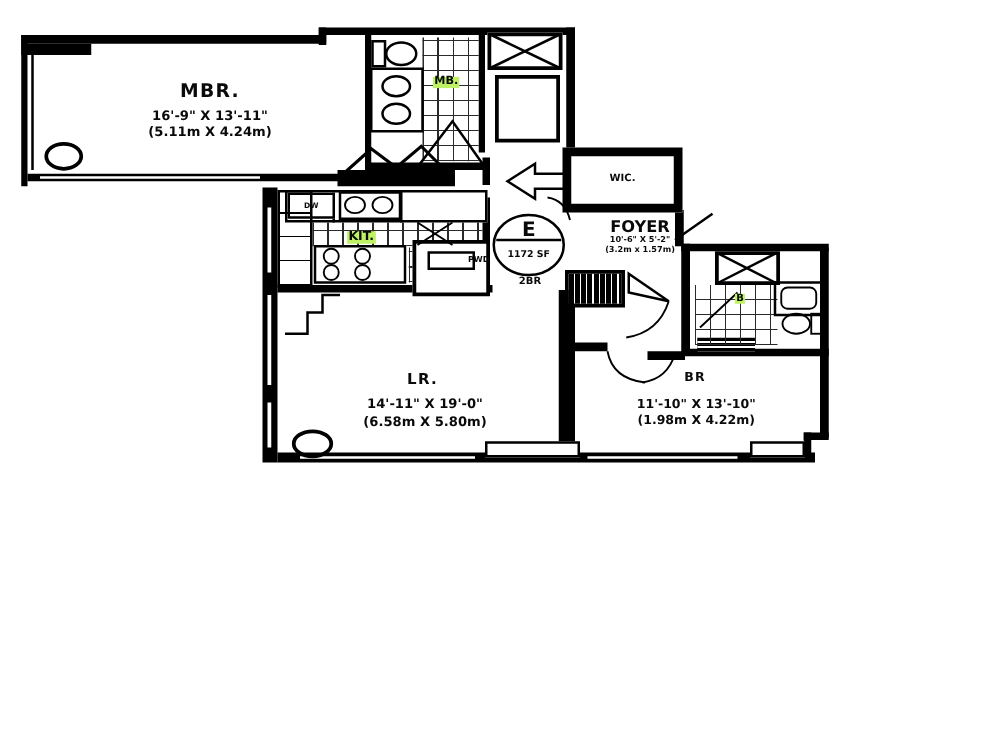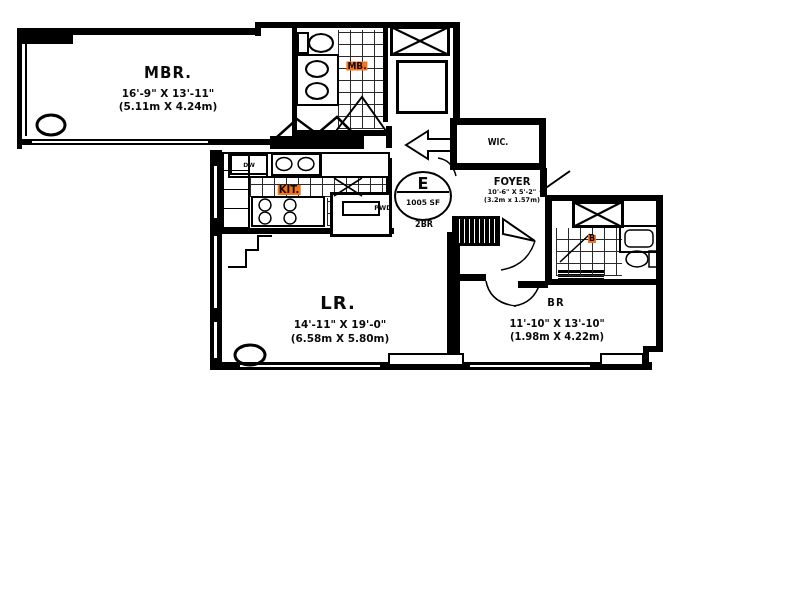--- a/index.html
+++ b/index.html
@@ -8,21 +8,21 @@
   .w{position:absolute;background:#000;}
   .slit{position:absolute;background:#fff;}
   .box{position:absolute;background:#fff;border:2px solid #000;box-sizing:border-box;}
   .tiles{position:absolute;background-image:
       repeating-linear-gradient(90deg,#2a2a2a 0 1px,transparent 1px 12px),
       repeating-linear-gradient(0deg,#2a2a2a 0 1px,transparent 1px 12px);}
   .cab{position:absolute;border:2px solid #000;box-sizing:border-box;background-image:
       repeating-linear-gradient(0deg,#000 0 1px,transparent 1px 19px);}
   .lbl{position:absolute;transform:translate(-50%,-50%);white-space:nowrap;
        font-weight:bold;color:#0a0a0a;line-height:1;}
-  .chip{background:#f97316;padding:0 1px;}
+  .chip{background:#bef264;padding:0 1px;}
   svg{position:absolute;left:0;top:0;}
   svg *{stroke:#000;fill:none;}
 </style>
 </head>
 <body>
 
 <div class="plan">
 
   <div class="w" style="left:17px;top:28px;width:244px;height:7px"></div>
   <div class="w" style="left:17px;top:35px;width:56px;height:9px"></div>
@@ -119,36 +119,36 @@
     <rect x="649" y="251" width="9" height="16" stroke-width="1.5"></rect>
     <ellipse cx="637" cy="259" rx="11" ry="8" stroke-width="1.5"></ellipse>
     <ellipse cx="423" cy="196" rx="28" ry="24" stroke-width="2" fill="#fff"></ellipse>
     <line x1="397" y1="192" x2="449" y2="192" stroke-width="2"></line>
   </svg>
 
   <div class="lbl" style="left:168px;top:73px;font-size:15px;letter-spacing:1px">MBR.</div>
   <div class="lbl" style="left:168px;top:93px;font-size:10.5px">16'-9" X 13'-11"</div>
   <div class="lbl" style="left:168px;top:106px;font-size:10.5px">(5.11m X 4.24m)</div>
 
-  <div class="lbl" style="left:338px;top:303px;font-size:18px;letter-spacing:1px">LR.</div>
+  <div class="lbl" style="left:338px;top:303px;font-size:12px;letter-spacing:1px">LR.</div>
   <div class="lbl" style="left:340px;top:324px;font-size:10.5px">14'-11" X 19'-0"</div>
   <div class="lbl" style="left:340px;top:338px;font-size:10.5px">(6.58m X 5.80m)</div>
 
   <div class="lbl" style="left:556px;top:303px;font-size:10px;letter-spacing:1px">BR</div>
   <div class="lbl" style="left:557px;top:324px;font-size:10px">11'-10" X 13'-10"</div>
   <div class="lbl" style="left:557px;top:337px;font-size:10px">(1.98m X 4.22m)</div>
 
   <div class="lbl chip" style="left:289px;top:190px;font-size:10px">KIT.</div>
   <div class="lbl chip" style="left:357px;top:66px;font-size:9px">MB.</div>
   <div class="lbl" style="left:498px;top:143px;font-size:8px">WIC.</div>
   <div class="lbl" style="left:383px;top:208px;font-size:6.5px">PWD</div>
   <div class="lbl" style="left:249px;top:165px;font-size:6px">DW</div>
   <div class="lbl chip" style="left:592px;top:239px;font-size:8px">B</div>
 
-  <div class="lbl" style="left:512px;top:182px;font-size:10px">FOYER</div>
+  <div class="lbl" style="left:512px;top:182px;font-size:13px">FOYER</div>
   <div class="lbl" style="left:512px;top:192px;font-size:6.5px">10'-6" X 5'-2"</div>
   <div class="lbl" style="left:512px;top:200px;font-size:6.5px">(3.2m x 1.57m)</div>
 
   <div class="lbl" style="left:423px;top:184px;font-size:16px">E</div>
-  <div class="lbl" style="left:423px;top:203px;font-size:7.5px">1005 SF</div>
+  <div class="lbl" style="left:423px;top:203px;font-size:7.5px">1172 SF</div>
   <div class="lbl" style="left:424px;top:225px;font-size:8px">2BR</div>
 
 </div>
 
 </body></html>

